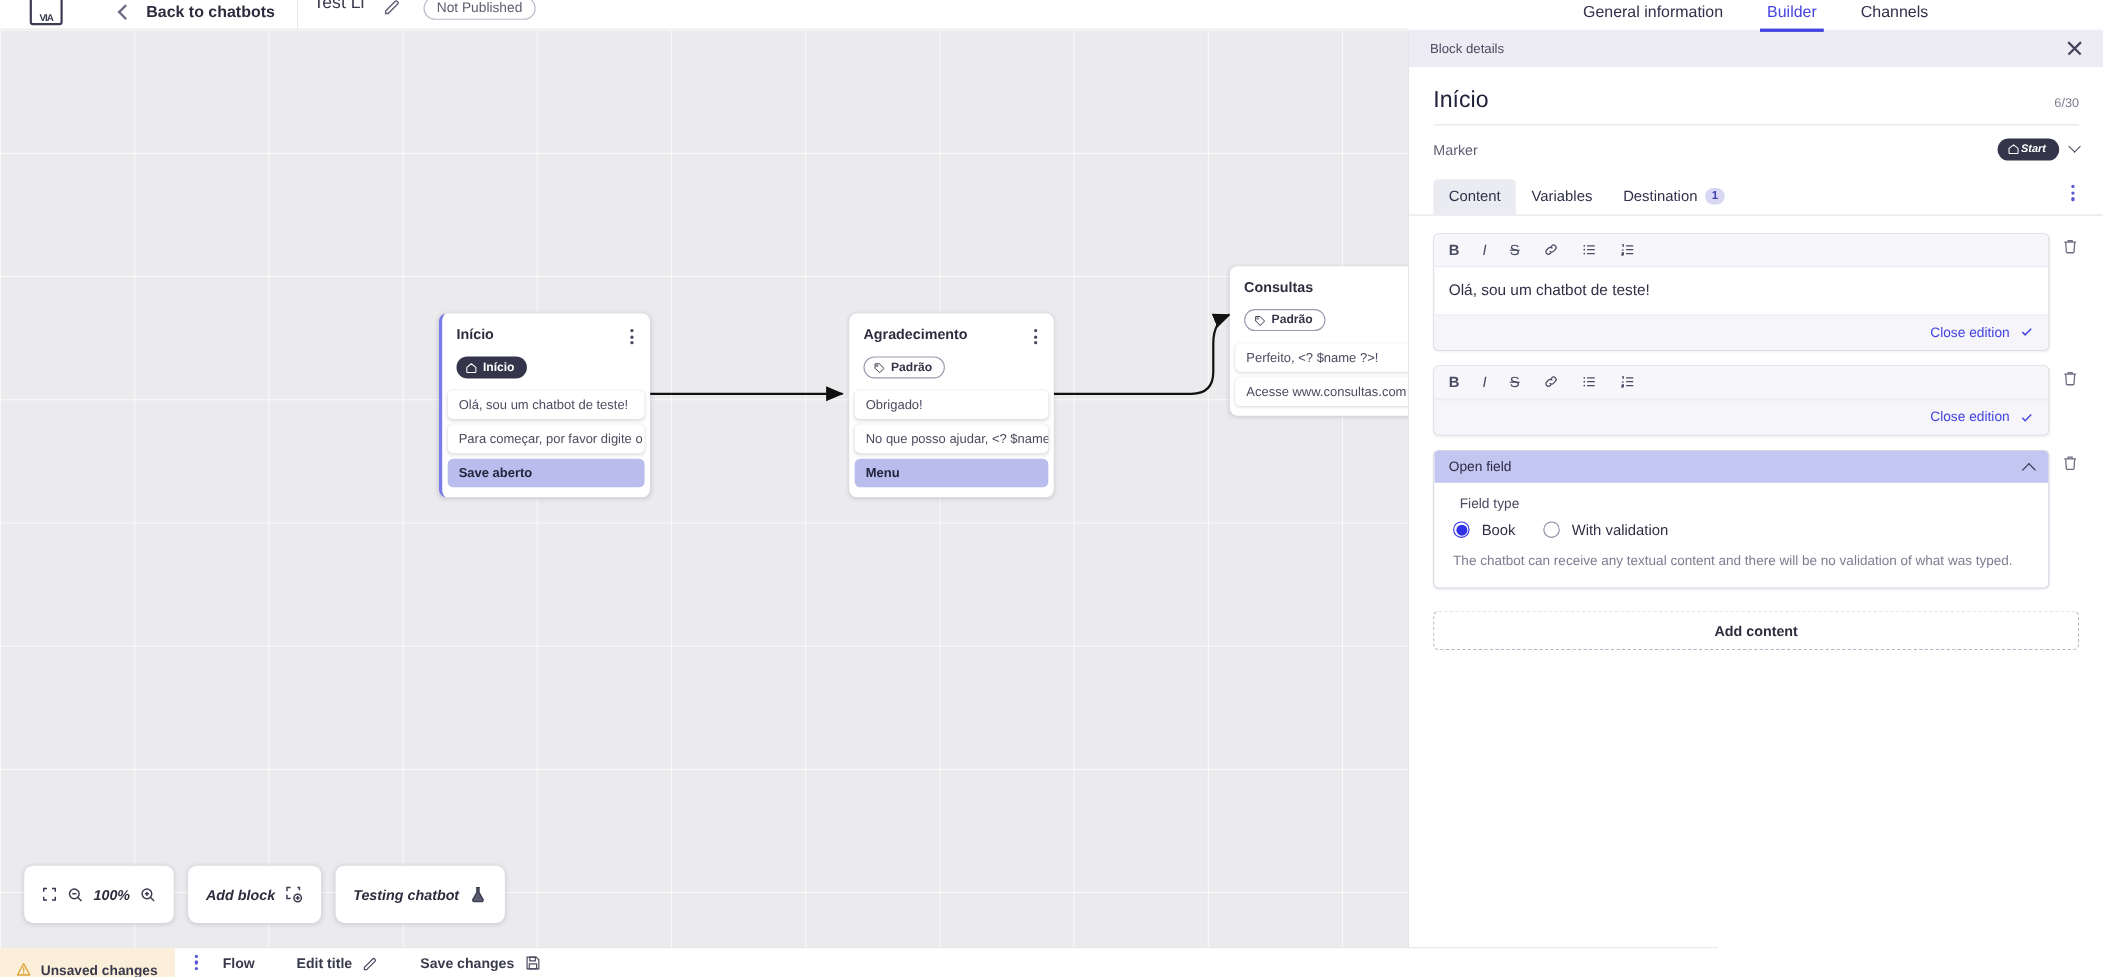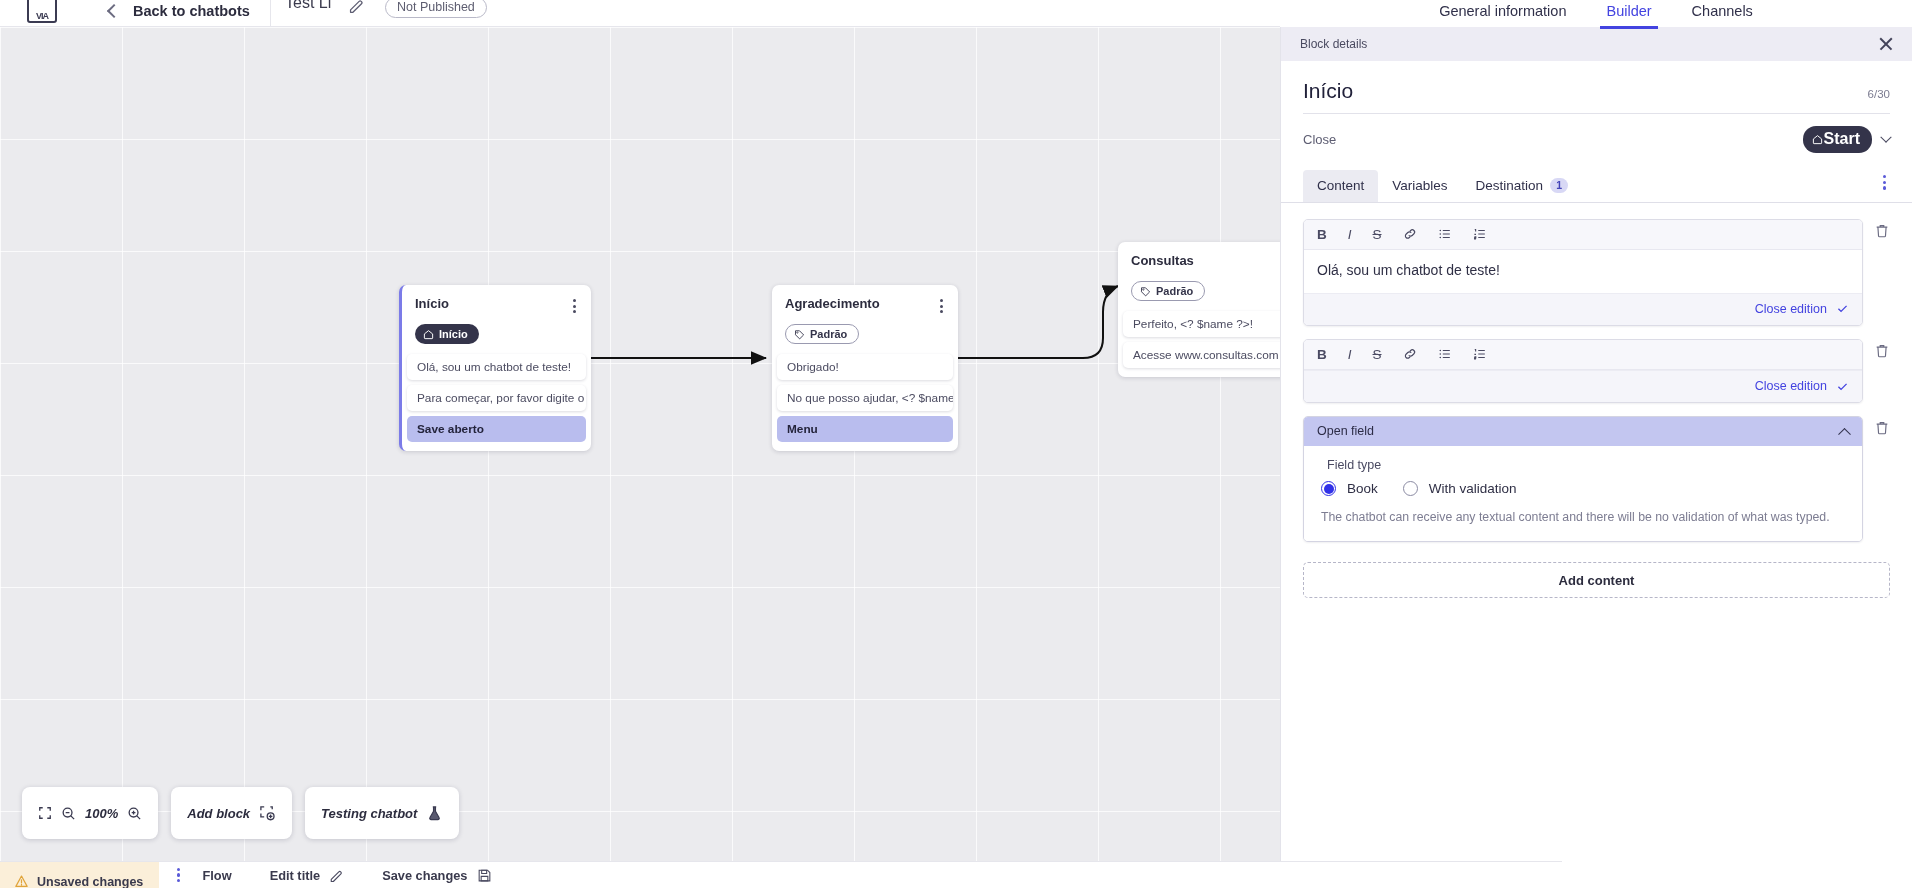--- a/index.html
+++ b/index.html
@@ -140,21 +140,21 @@
   .blk-head { padding: 18px 22px 0; }
   .blk-title-row { display: flex; align-items: baseline; }
   .blk-title { font-size: 21px; color: #21213a; flex: 1; }
   .blk-count { font-size: 11.5px; color: #7b7b90; }
   .blk-rule { height: 1px; background: #e2e2ea; margin: 10px 0 0; }
   .marker-row { display: flex; align-items: center; padding: 12px 22px 0; }
   .marker-lbl { font-size: 13px; color: #5d5d72; flex: 1; }
   .marker-pill {
     display: inline-flex; align-items: center; gap: 1px;
     background: #34344a; color: #fff; border-radius: 13px;
-    padding: 4px 12px 5px 9px; font-size: 16px; font-weight: 700; cursor: pointer;
+    padding: 4px 12px 5px 9px; font-size: 10px; font-weight: 700; cursor: pointer; font-style: italic;
   }
   .chev-d {
     width: 8px; height: 8px; margin-left: 10px;
     border-right: 1.6px solid #4a4a60; border-bottom: 1.6px solid #4a4a60;
     transform: rotate(45deg) translate(-2px,-2px); cursor: pointer;
   }
 
   .tabs2 {
     display: flex; align-items: flex-end; margin-top: 14px;
     padding: 0 22px; border-bottom: 1px solid #dfdfe8; position: relative;
@@ -433,21 +433,21 @@
     <div class="panel-body">
       <div class="blk-head">
         <div class="blk-title-row">
           <div class="blk-title">Início</div>
           <div class="blk-count">6/30</div>
         </div>
         <div class="blk-rule"></div>
       </div>
 
       <div class="marker-row">
-        <span class="marker-lbl">Close</span>
+        <span class="marker-lbl">Marker</span>
         <span class="marker-pill">
           <span class="ic">
             <svg width="11" height="11" viewBox="0 0 16 16" fill="none">
               <path d="M2 7.2L8 2.4l6 4.8V13a1 1 0 01-1 1H3a1 1 0 01-1-1z" stroke="#fff" stroke-width="1.4" stroke-linejoin="round"></path>
             </svg>
           </span>
           <span>Start</span>
         </span>
         <span class="chev-d"></span>
       </div>

